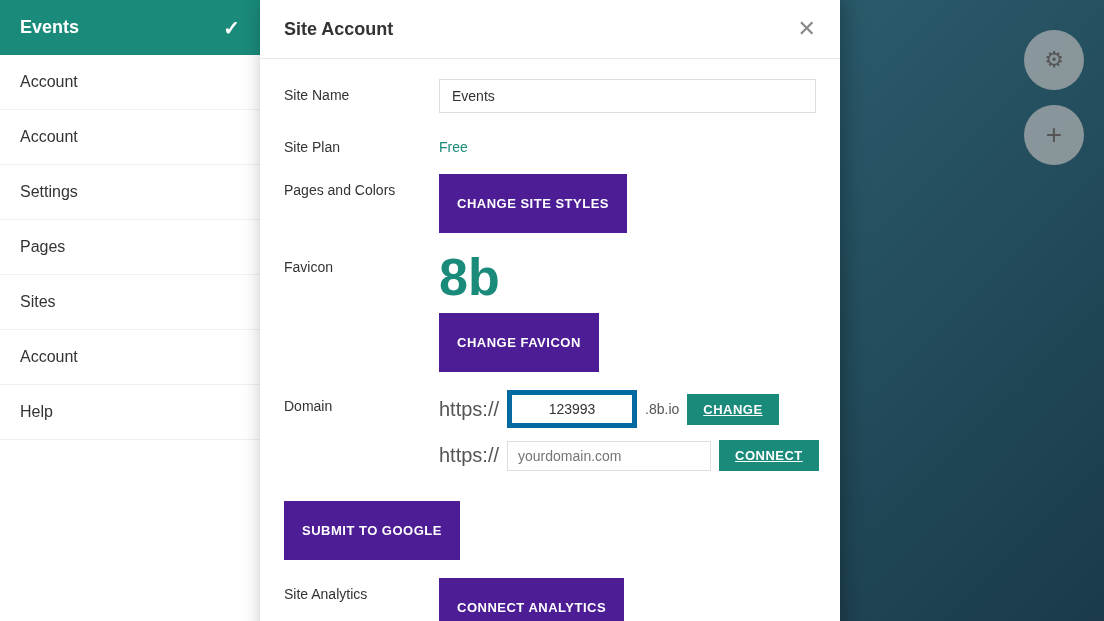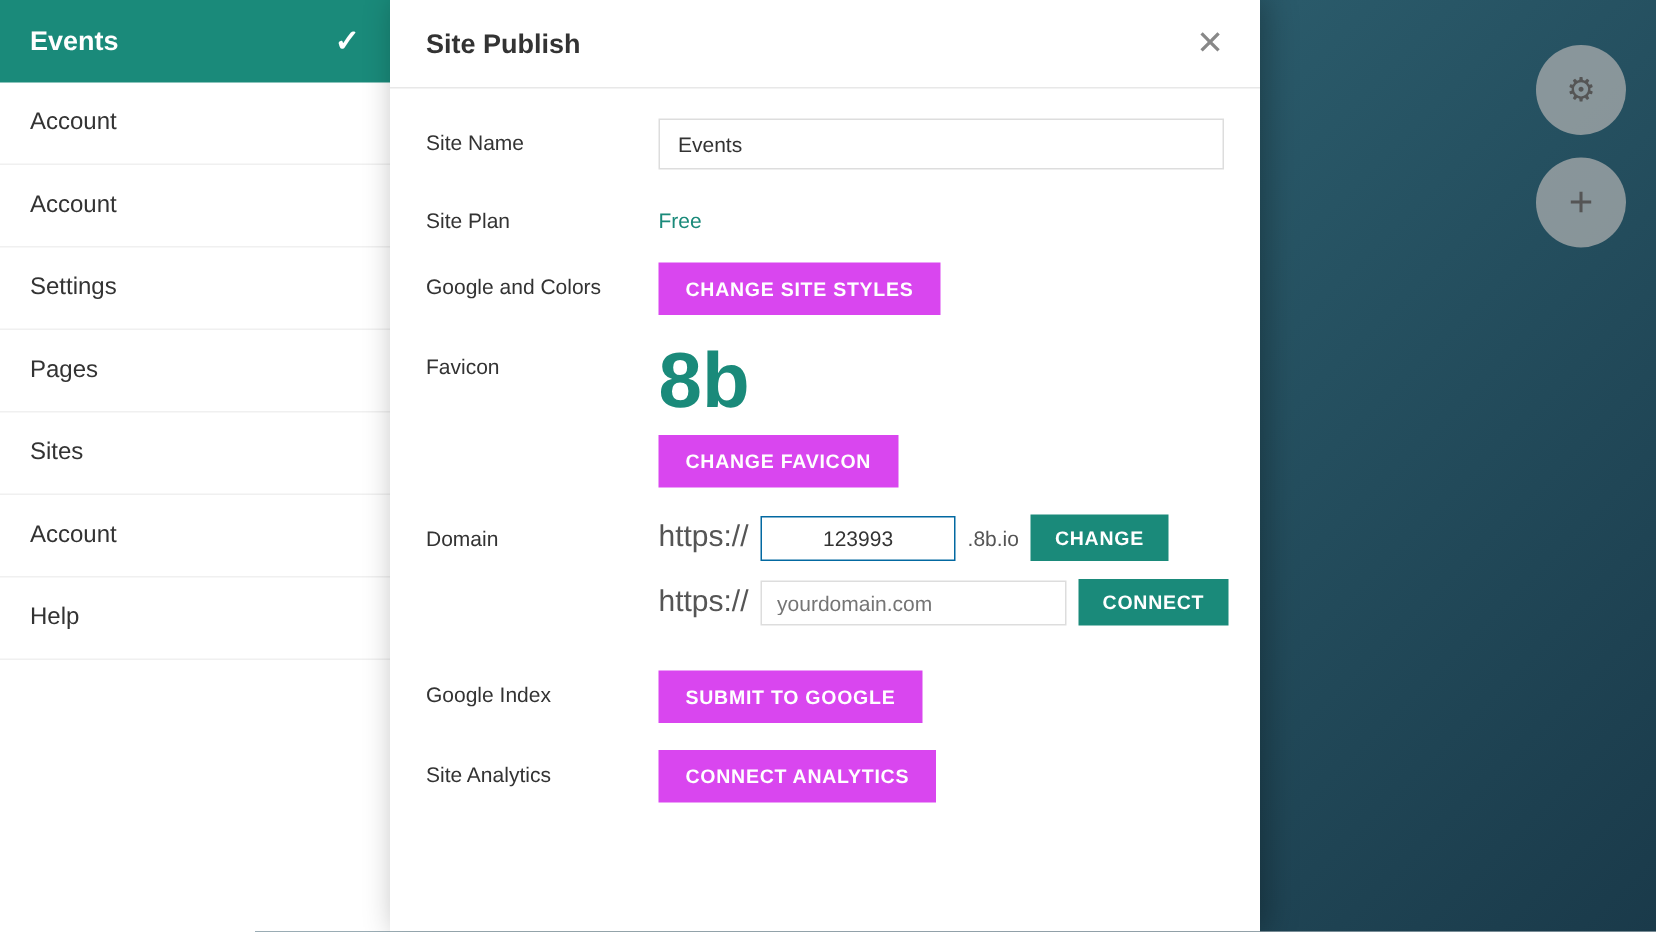--- a/index.html
+++ b/index.html
@@ -154,24 +154,24 @@
 
     .plan-link {
       color: #1a8a7a;
       font-size: 14px;
       text-decoration: none;
       padding-top: 8px;
       display: inline-block;
     }
 
     .teal-btn {
-      background: #d946ef;
+      background: #4c1d95;
       color: #fff;
       border: none;
-      padding: 10px 18px;
+      padding: 22px 18px;
       font-size: 13px;
       font-weight: 700;
       letter-spacing: 0.5px;
       cursor: pointer;
       text-transform: uppercase;
     }
 
     .favicon-display {
       font-size: 52px;
       color: #1a8a7a;
@@ -201,21 +201,21 @@
 
     .domain-suffix {
       font-size: 14px;
       color: #555;
       white-space: nowrap;
     }
 
     .domain-input {
       width: 130px;
       padding: 6px 10px;
-      border: 1px solid #0369a1;
+      border: 5px solid #0369a1;
       font-size: 14px;
       color: #333;
       text-align: center;
       outline: none;
     }
 
     .domain-custom-input {
       width: 204px;
       padding: 6px 10px;
       border: 1px solid #ddd;
@@ -228,20 +228,21 @@
       background: #1a8a7a;
       color: #fff;
       border: none;
       padding: 8px 16px;
       font-size: 13px;
       font-weight: 700;
       letter-spacing: 0.5px;
       cursor: pointer;
       text-transform: uppercase;
       white-space: nowrap;
+      text-decoration: underline;
     }
   </style>
 </head>
 <body>
 
 <div class="bg-overlay"></div>
 
 <div class="sidebar">
   <div class="sidebar-header">
     <span>Events</span>
@@ -275,42 +276,42 @@
     <span>⚙</span>
   </div>
   <div class="action-btn">
     <span style="font-size:28px; font-weight:300;">+</span>
   </div>
 </div>
 
 <div class="modal-backdrop">
   <div class="modal">
     <div class="modal-header">
-      <span class="modal-title">Site Publish</span>
+      <span class="modal-title">Site Account</span>
       <button class="close-btn">✕</button>
     </div>
 
     <div class="modal-body">
 
       <div class="form-row">
         <div class="form-label">Site  Name</div>
         <div class="form-content">
           <input type="text" class="text-input" value="Events" style="">
         </div>
       </div>
 
       <div class="form-row">
         <div class="form-label">Site  Plan</div>
         <div class="form-content">
           <a class="plan-link">Free</a>
         </div>
       </div>
 
       <div class="form-row">
-        <div class="form-label">Google and Colors</div>
+        <div class="form-label">Pages and Colors</div>
         <div class="form-content">
           <button class="teal-btn">CHANGE SITE STYLES</button>
         </div>
       </div>
 
       <div class="form-row">
         <div class="form-label">Favicon</div>
         <div class="form-content favicon-row">
           <div class="favicon-display">8b</div>
           <button class="teal-btn">CHANGE FAVICON</button>
@@ -328,21 +329,20 @@
           </div>
           <div class="domain-row">
             <span class="domain-prefix">https://</span>
             <input type="text" class="domain-custom-input" placeholder="yourdomain.com" style="">
             <button class="domain-btn">CONNECT</button>
           </div>
         </div>
       </div>
 
       <div class="form-row">
-        <div class="form-label">Google  Index</div>
         <div class="form-content">
           <button class="teal-btn">SUBMIT TO GOOGLE</button>
         </div>
       </div>
 
       <div class="form-row">
         <div class="form-label">Site Analytics</div>
         <div class="form-content">
           <button class="teal-btn">CONNECT ANALYTICS</button>
         </div>

